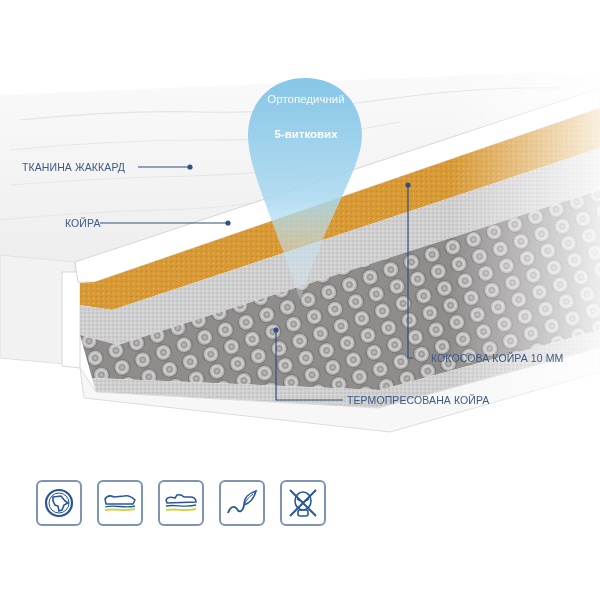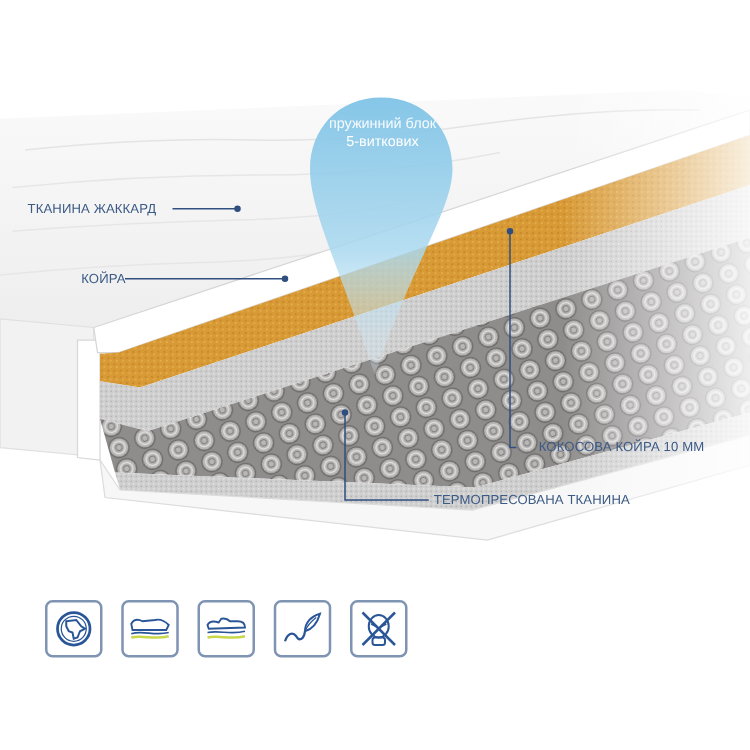--- a/index.html
+++ b/index.html
@@ -18,21 +18,21 @@
   .bubble-text {
     position: absolute;
     left: 245px; top: 92px; width: 122px;
     text-align: center;
     color: #ffffff;
     font-family: "Liberation Sans", "DejaVu Sans", sans-serif;
     font-size: 11.5px;
     line-height: 15px;
   }
   .bubble-text .light { font-weight: 400; opacity: 0.92; display: block; }
-  .bubble-text .bold { font-weight: 400; display: block; }
+  .bubble-text .bold { font-weight: 700; display: block; margin-top: 20px; }
   .icons {
     position: absolute; left: 36px; top: 480px;
     display: flex; gap: 15px;
   }
   .icon-box {
     width: 46px; height: 46px;
     border: 2px solid #7f93b2;
     border-radius: 6px;
     background: #fff;
     display: flex; align-items: center; justify-content: center;
@@ -107,28 +107,28 @@
       <line x1="100" y1="223" x2="228" y2="223"></line>
       <circle cx="228" cy="223" r="2"></circle>
       <polyline points="408,185 408,358 413,358" fill="none"></polyline>
       <circle cx="408" cy="185" r="2"></circle>
       <polyline points="276,330 276,400 343,400" fill="none"></polyline>
       <circle cx="276" cy="330" r="2"></circle>
     </g>
   </svg>
 
   <div class="bubble-text">
-    <span class="light">пружинний блок</span>
+    <span class="light">Ортопедичний</span>
     <span class="bold">5-виткових</span>
   </div>
 
   <div class="label" style="left:22px;top:161px;">ТКАНИНА ЖАККАРД</div>
   <div class="label" style="left:65px;top:217px;">КОЙРА</div>
   <div class="label" style="left:415px;top:352px;padding-left:16px;">КОКОСОВА КОЙРА 10 ММ</div>
-  <div class="label" style="left:347px;top:394px;">ТЕРМОПРЕСОВАНА ТКАНИНА</div>
+  <div class="label" style="left:347px;top:394px;">ТЕРМОПРЕСОВАНА КОЙРА</div>
 
   <div class="icons">
     <div class="icon-box">
       <svg viewBox="0 0 36 36">
         <circle cx="18" cy="18" r="13" fill="none" stroke="#2a5698" stroke-width="2.2"></circle>
         <circle cx="18" cy="18" r="10" fill="none" stroke="#2a5698" stroke-width="1"></circle>
         <path d="M12,12 L20,11 L24,16 L27,18 L23,20 L21,25 L18,26 L17,21 L14,20 L12,16 Z" fill="none" stroke="#2a5698" stroke-width="1.6"></path>
       </svg>
     </div>
     <div class="icon-box">

